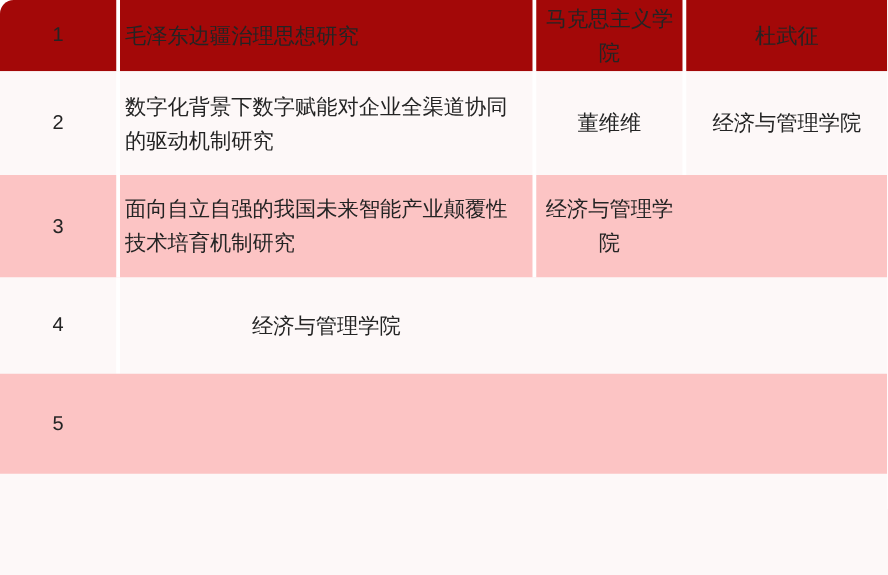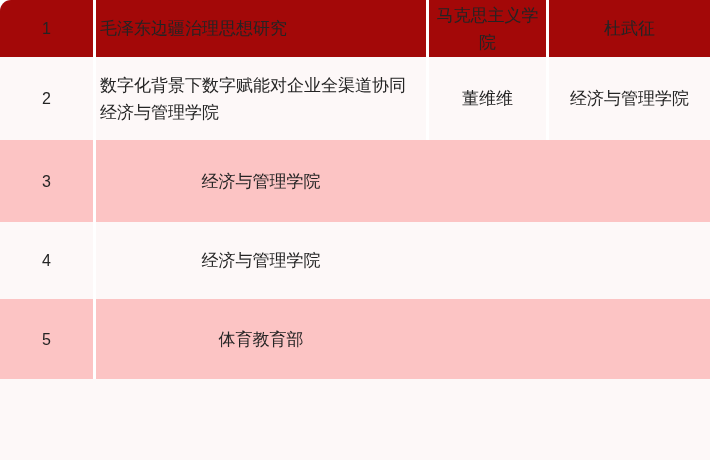--- a/index.html
+++ b/index.html
@@ -88,34 +88,35 @@
     <div class="row">
       <div class="cell c-index">1</div>
       <div class="cell c-name">毛泽东边疆治理思想研究</div>
       <div class="cell c-college">马克思主义学院</div>
       <div class="cell c-leader">杜武征</div>
     </div>
 
     <div class="row">
       <div class="cell c-index">2</div>
       <div class="cell c-name">数字化背景下数字赋能对企业全渠道协同
-经济与管理学院</div>
+的驱动机制研究</div>
       <div class="cell c-leader">董维维</div>
       <div class="cell c-college">经济与管理学院</div>
     </div>
 
     <div class="row">
       <div class="cell c-index">3</div>
+      <div class="cell c-name">面向自立自强的我国未来智能产业颠覆性
+技术培育机制研究</div>
       <div class="cell c-college">经济与管理学院</div>
     </div>
 
     <div class="row">
       <div class="cell c-index">4</div>
       <div class="cell c-college">经济与管理学院</div>
     </div>
 
     <div class="row">
       <div class="cell c-index">5</div>
-      <div class="cell c-college">体育教育部</div>
     </div>
 
   </div>
 </div>
 
 </body></html>

